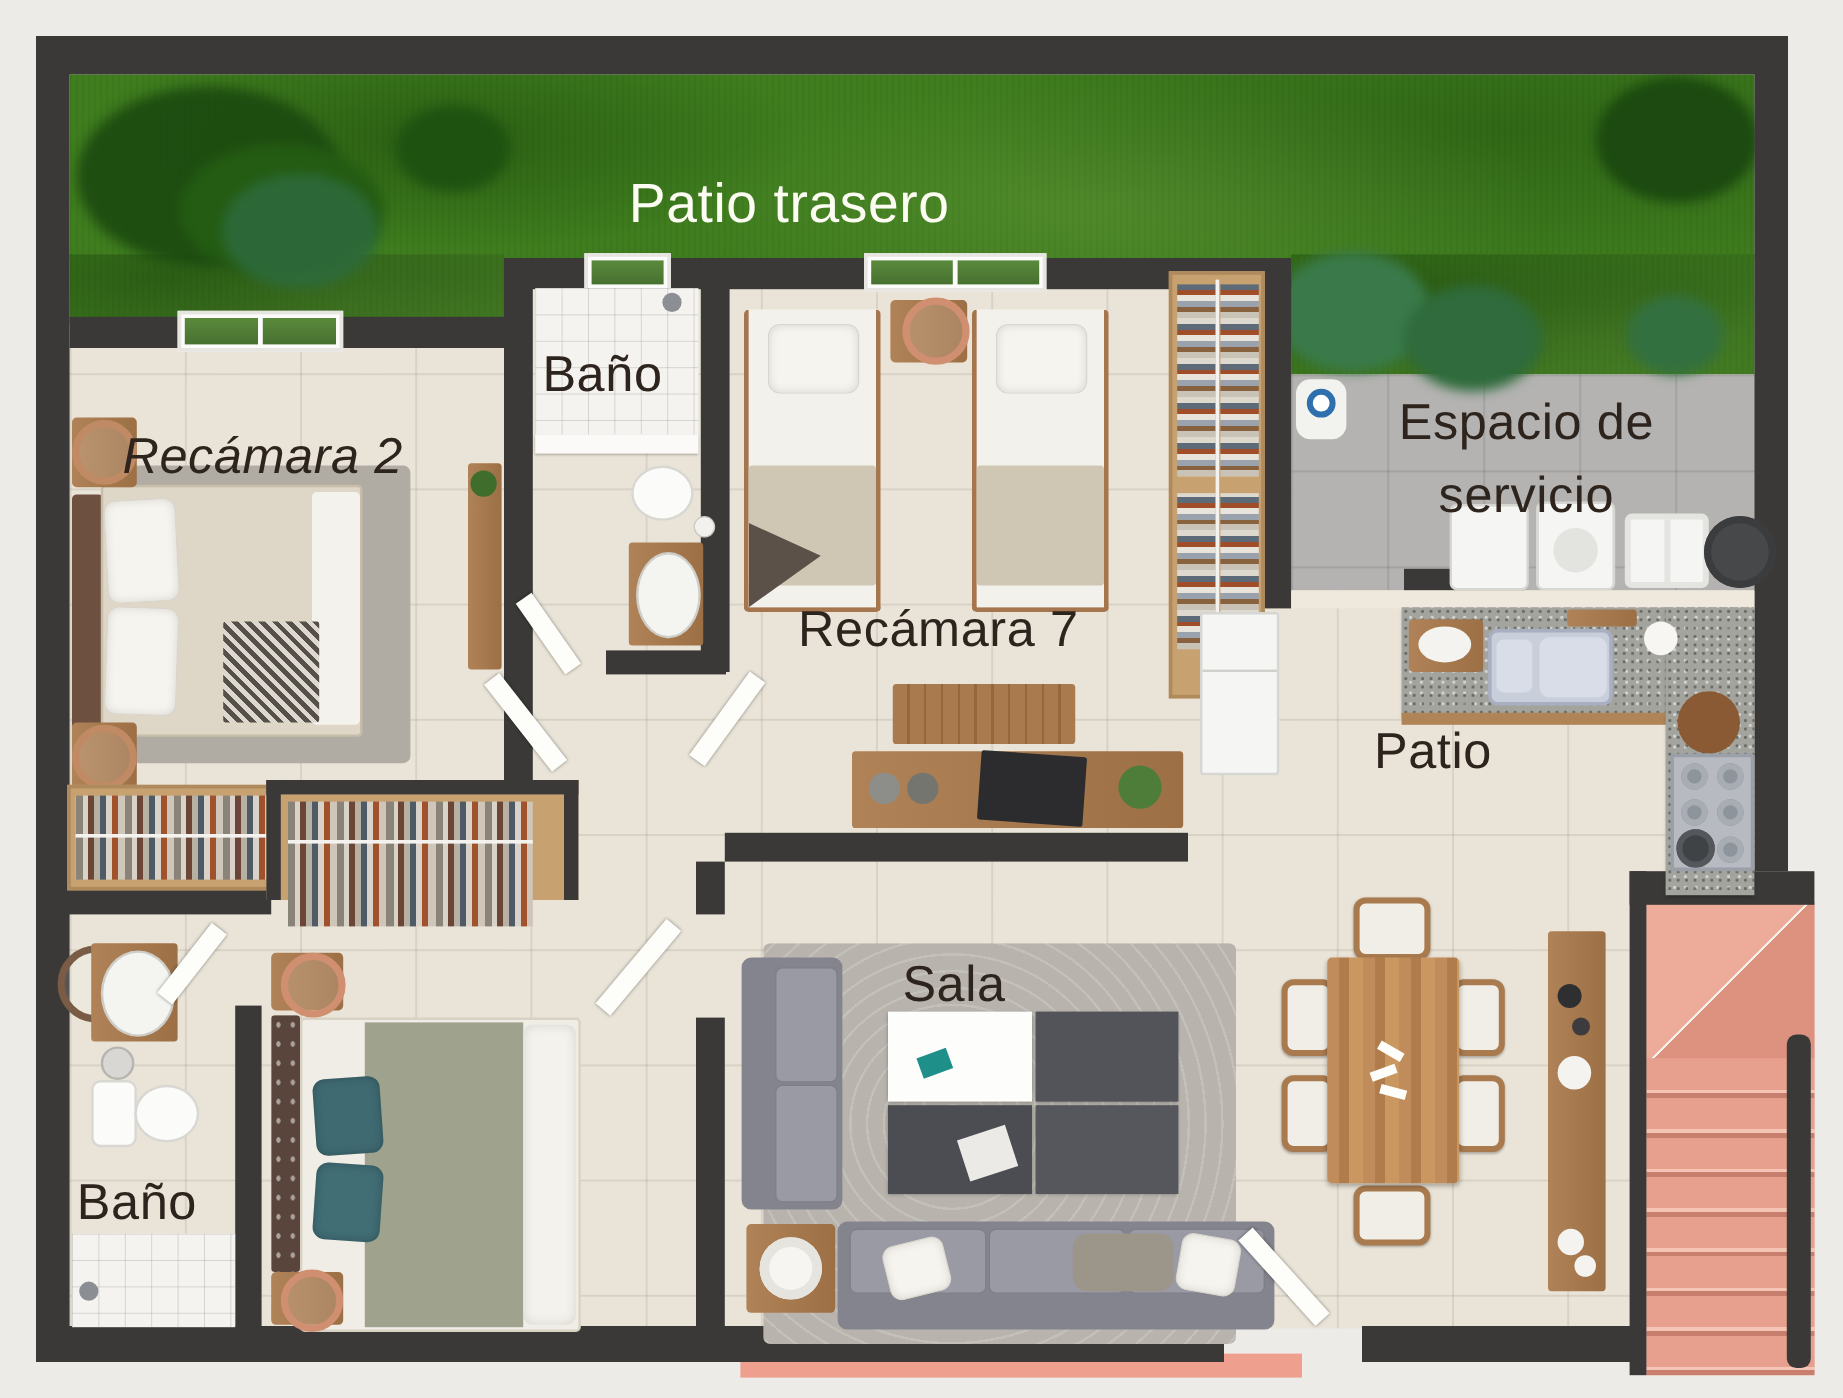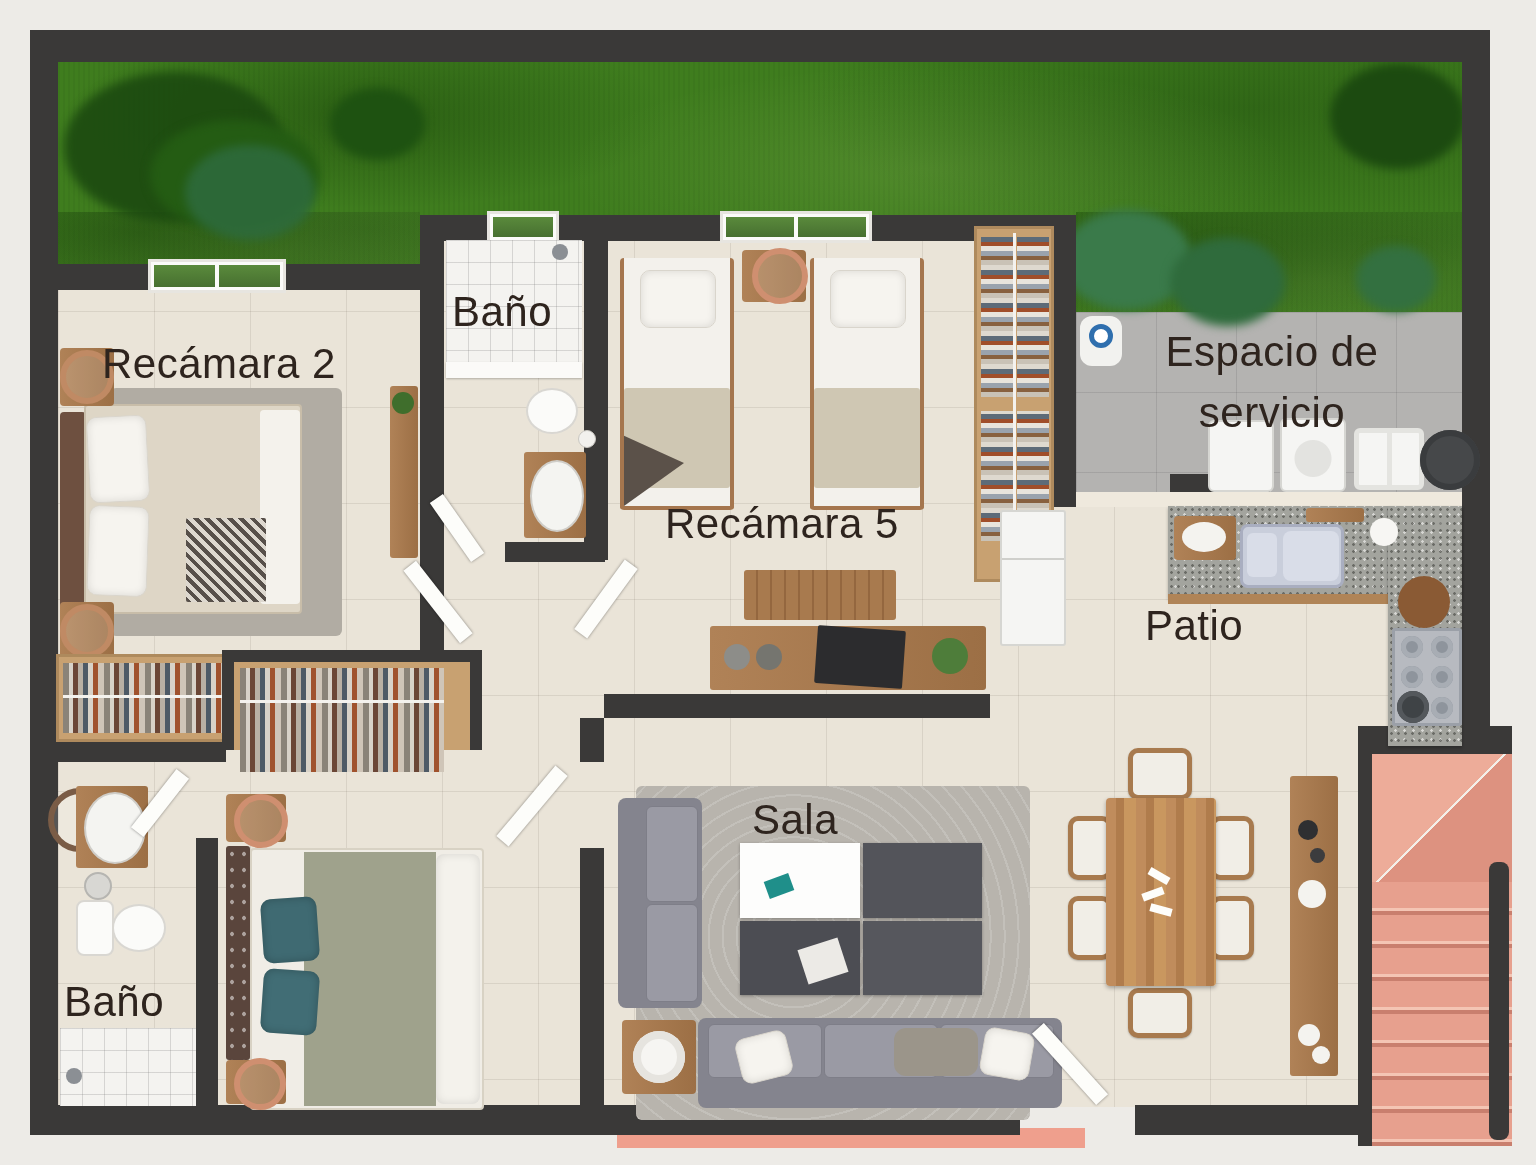--- a/index.html
+++ b/index.html
@@ -278,23 +278,24 @@
   <div class="ring" style="left:48px;top:788px;width:52px;height:52px;border-color:#7a5c46;"></div>
   <div class="abs wood" style="left:76px;top:786px;width:72px;height:82px;border-radius:3px;"></div>
   <div class="abs" style="left:84px;top:792px;width:58px;height:68px;border-radius:50%;background:#f4f4f1;border:2px solid #cfcdc8;"></div>
   <div class="abs" style="left:84px;top:872px;width:24px;height:24px;border-radius:50%;background:#d8d7d3;border:2px solid #b6b5b1;"></div>
   <div class="abs" style="left:76px;top:900px;width:34px;height:52px;background:#fbfbf9;border:2px solid #d9d7d2;border-radius:8px;"></div>
   <div class="abs" style="left:112px;top:904px;width:50px;height:44px;background:#fbfbf9;border:2px solid #d9d7d2;border-radius:50%;"></div>
   <div class="abs tile-sm" style="left:60px;top:1028px;width:136px;height:78px;"></div>
   <div class="abs" style="left:66px;top:1068px;width:16px;height:16px;border-radius:50%;background:#8b8f94;"></div>
   <div class="door-leaf" style="left:152px;top:766px;width:16px;height:74px;transform:rotate(38deg);"></div>
 
+  <div class="lbl light" style="left:524px;top:142px;font-size:46px;">Patio trasero</div>
   <div class="lbl" style="left:452px;top:288px;">Baño</div>
-  <div class="lbl" style="left:102px;top:340px;">Recámara 2</div>
-  <div class="lbl" style="left:665px;top:500px;">Recámara 5</div>
+  <div class="lbl" style="left:102px;top:356px;font-style:italic;">Recámara 2</div>
+  <div class="lbl" style="left:665px;top:500px;">Recámara 7</div>
   <div class="lbl" style="left:1092px;top:322px;width:360px;text-align:center;line-height:1.45;white-space:normal;">
     <span>Espacio de</span><br>
     <span>servicio</span>
   </div>
   <div class="lbl" style="left:1145px;top:602px;">Patio</div>
   <div class="lbl" style="left:752px;top:796px;">Sala</div>
   <div class="lbl" style="left:64px;top:978px;">Baño</div>
 
 </div>
 

